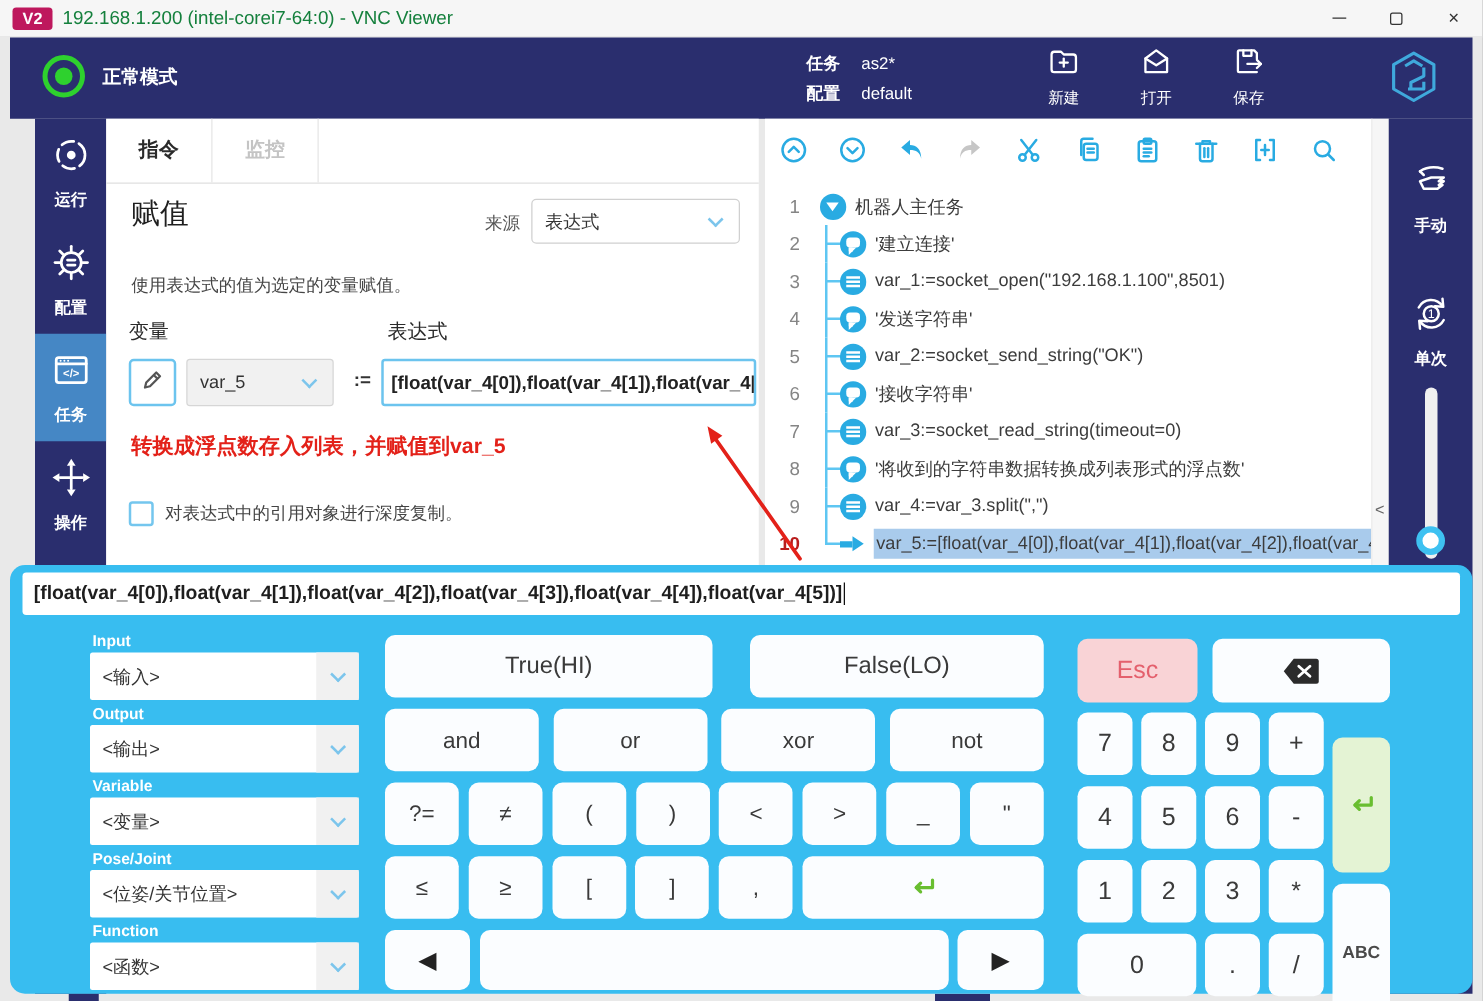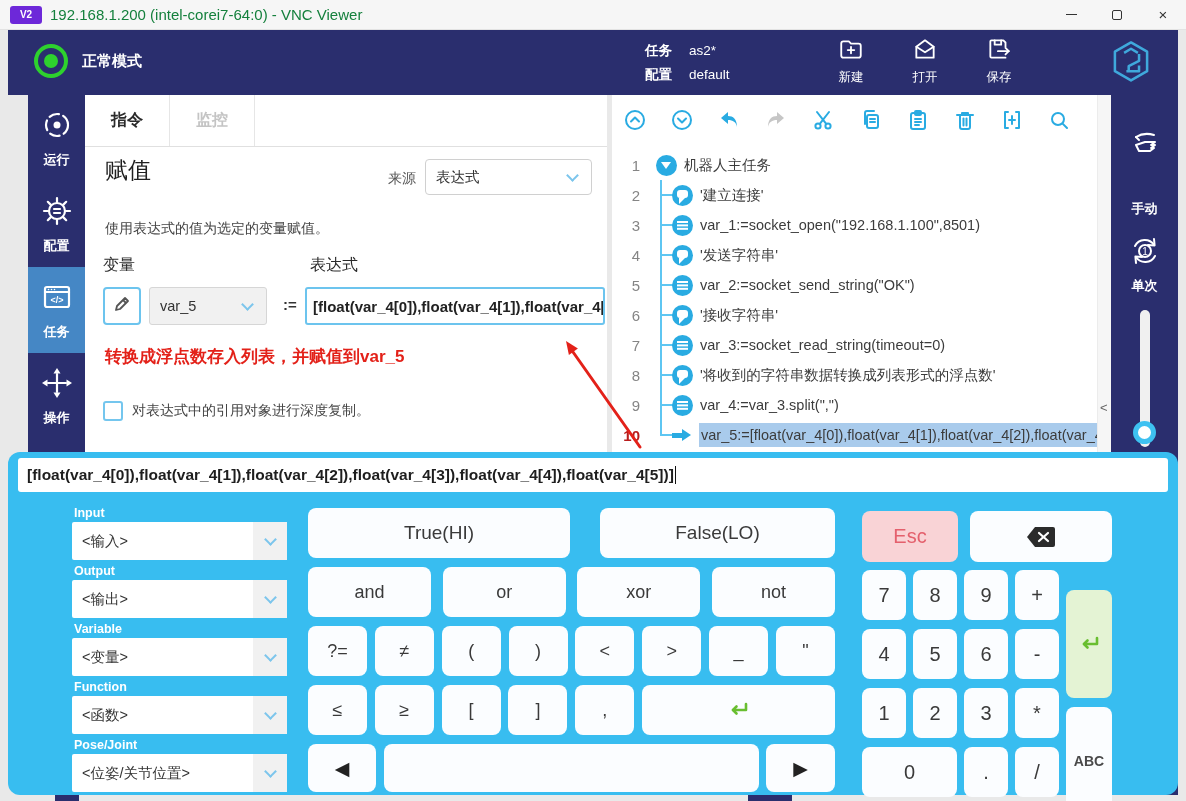--- a/index.html
+++ b/index.html
@@ -4,22 +4,22 @@
 <style>
   * { margin:0; padding:0; box-sizing:border-box; }
   html,body { background:#d9d9d9; }
   body { font-family:"Liberation Sans","DejaVu Sans",sans-serif; }
   .screen { position:relative; width:1186px; height:801px; background:#e9e9e9; overflow:hidden;
             box-shadow:0 0 0 1px #bbb; }
 
   
   .titlebar { position:absolute; left:0; top:0; width:1186px; height:30px; background:#f6f6f6;
               display:flex; align-items:center; border-bottom:1px solid #e3e3e3; }
-  .vnc-logo { width:32px; height:18px; margin-left:10px; background:#6d28d9; border-radius:3px;
-              color:#fff; font-size:10px; font-weight:bold; display:flex; align-items:center; justify-content:center; }
+  .vnc-logo { width:32px; height:18px; margin-left:10px; background:#be185d; border-radius:3px;
+              color:#fff; font-size:13px; font-weight:bold; display:flex; align-items:center; justify-content:center; }
   .vnc-title { margin-left:8px; font-size:15px; color:#15803d; }
   .win-controls { margin-left:auto; display:flex; height:100%; }
   .win-btn { width:46px; height:100%; display:flex; align-items:center; justify-content:center; color:#333; }
   .glyph-min { width:11px; height:1.4px; background:#333; }
   .glyph-max { width:10px; height:10px; border:1.4px solid #333; border-radius:2px; }
   .glyph-close { font-size:15px; line-height:1; }
 
   
   .app-header { position:absolute; left:8px; top:30px; width:1170px; height:65px; background:#2a2e6e; }
   .mode-wrap { position:absolute; left:26px; top:14px; display:flex; align-items:center; }
@@ -452,21 +452,21 @@
           <span class="row-text">var_5:=[float(var_4[0]),float(var_4[1]),float(var_4[2]),float(var_4[3]),float(var_4[4]),float(var_4[5])]</span>
         </div>
       </div>
   </div>
 
   <div class="gutter">
     <span class="gchar">&lt;</span>
   </div>
 
   <div class="right-nav">
-    <div class="rn-item" style="top:32px;gap:29px;">
+    <div class="rn-item" style="top:32px;">
       <span><svg viewBox="0 0 36 36">
             <path d="M9 10q8-5 18-2"></path>
             <path d="M9 10l3 3"></path>
             <path d="M9 18l9-3h10l-4 3h4l-4 3h3l-4 3H12Z"></path>
           </svg></span>
       <span class="nlab">手动</span>
     </div>
     <div class="rn-item" style="top:138px;">
       <span><svg viewBox="0 0 36 36">
             <path d="M8 13a11 11 0 0 1 19-1"></path>
@@ -519,33 +519,33 @@
           <div class="sel-label">Variable</div>
           <div class="sel-dd">
             <span class="ddval">&lt;变量&gt;</span>
             <span class="chevbox">
               <span class="chev"></span>
             </span>
           </div>
         </div>
 
         <div class="sel-group">
+          <div class="sel-label">Pose/Joint</div>
+          <div class="sel-dd">
+            <span class="ddval">&lt;位姿/关节位置&gt;</span>
+            <span class="chevbox">
+              <span class="chev"></span>
+            </span>
+          </div>
+        </div>
+
+        <div class="sel-group">
           <div class="sel-label">Function</div>
           <div class="sel-dd">
             <span class="ddval">&lt;函数&gt;</span>
-            <span class="chevbox">
-              <span class="chev"></span>
-            </span>
-          </div>
-        </div>
-
-        <div class="sel-group">
-          <div class="sel-label">Pose/Joint</div>
-          <div class="sel-dd">
-            <span class="ddval">&lt;位姿/关节位置&gt;</span>
             <span class="chevbox">
               <span class="chev"></span>
             </span>
           </div>
         </div>
       </div>
 
     <div class="kb-main">
       <div class="krow kr1">
         <div class="key">True(HI)</div>

